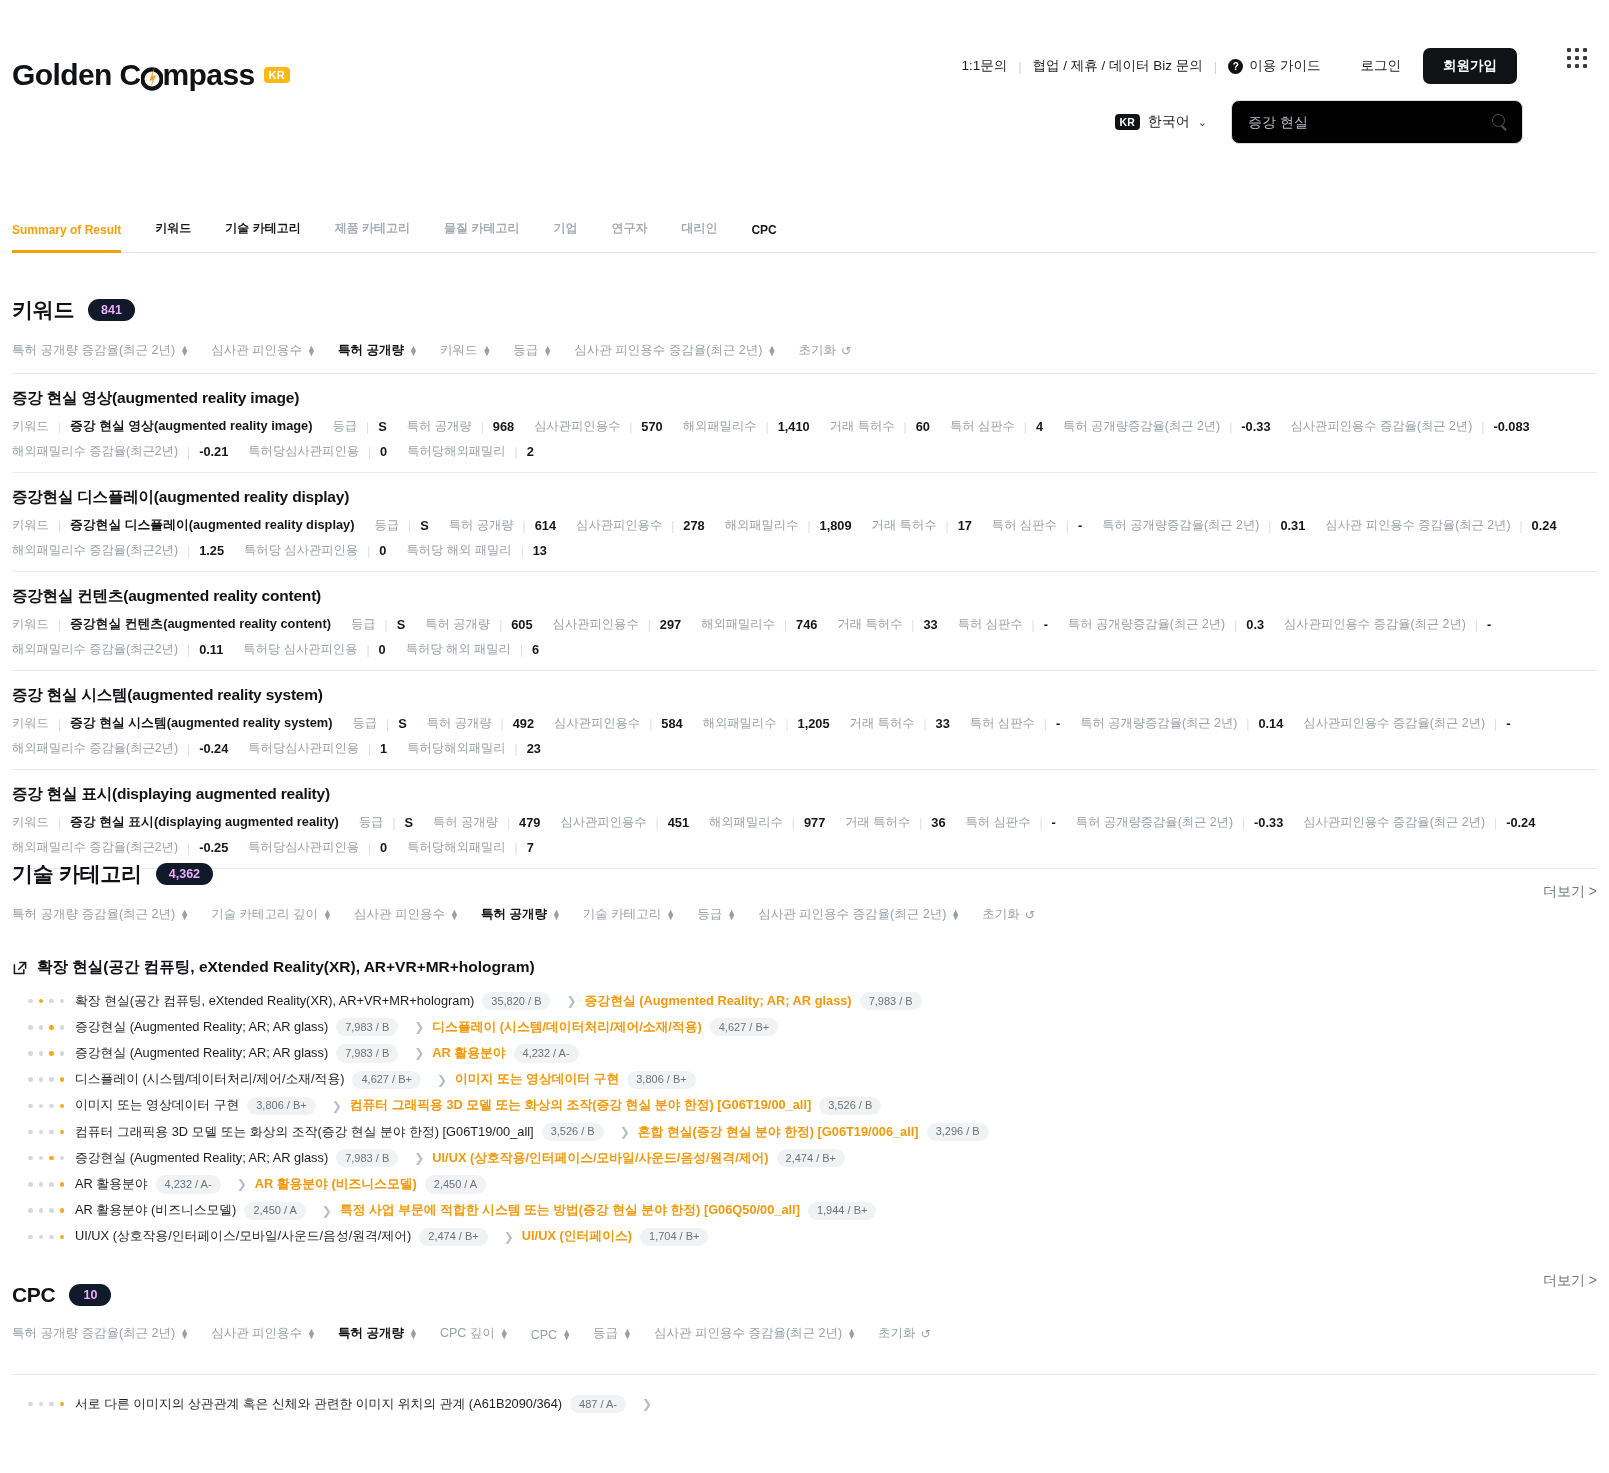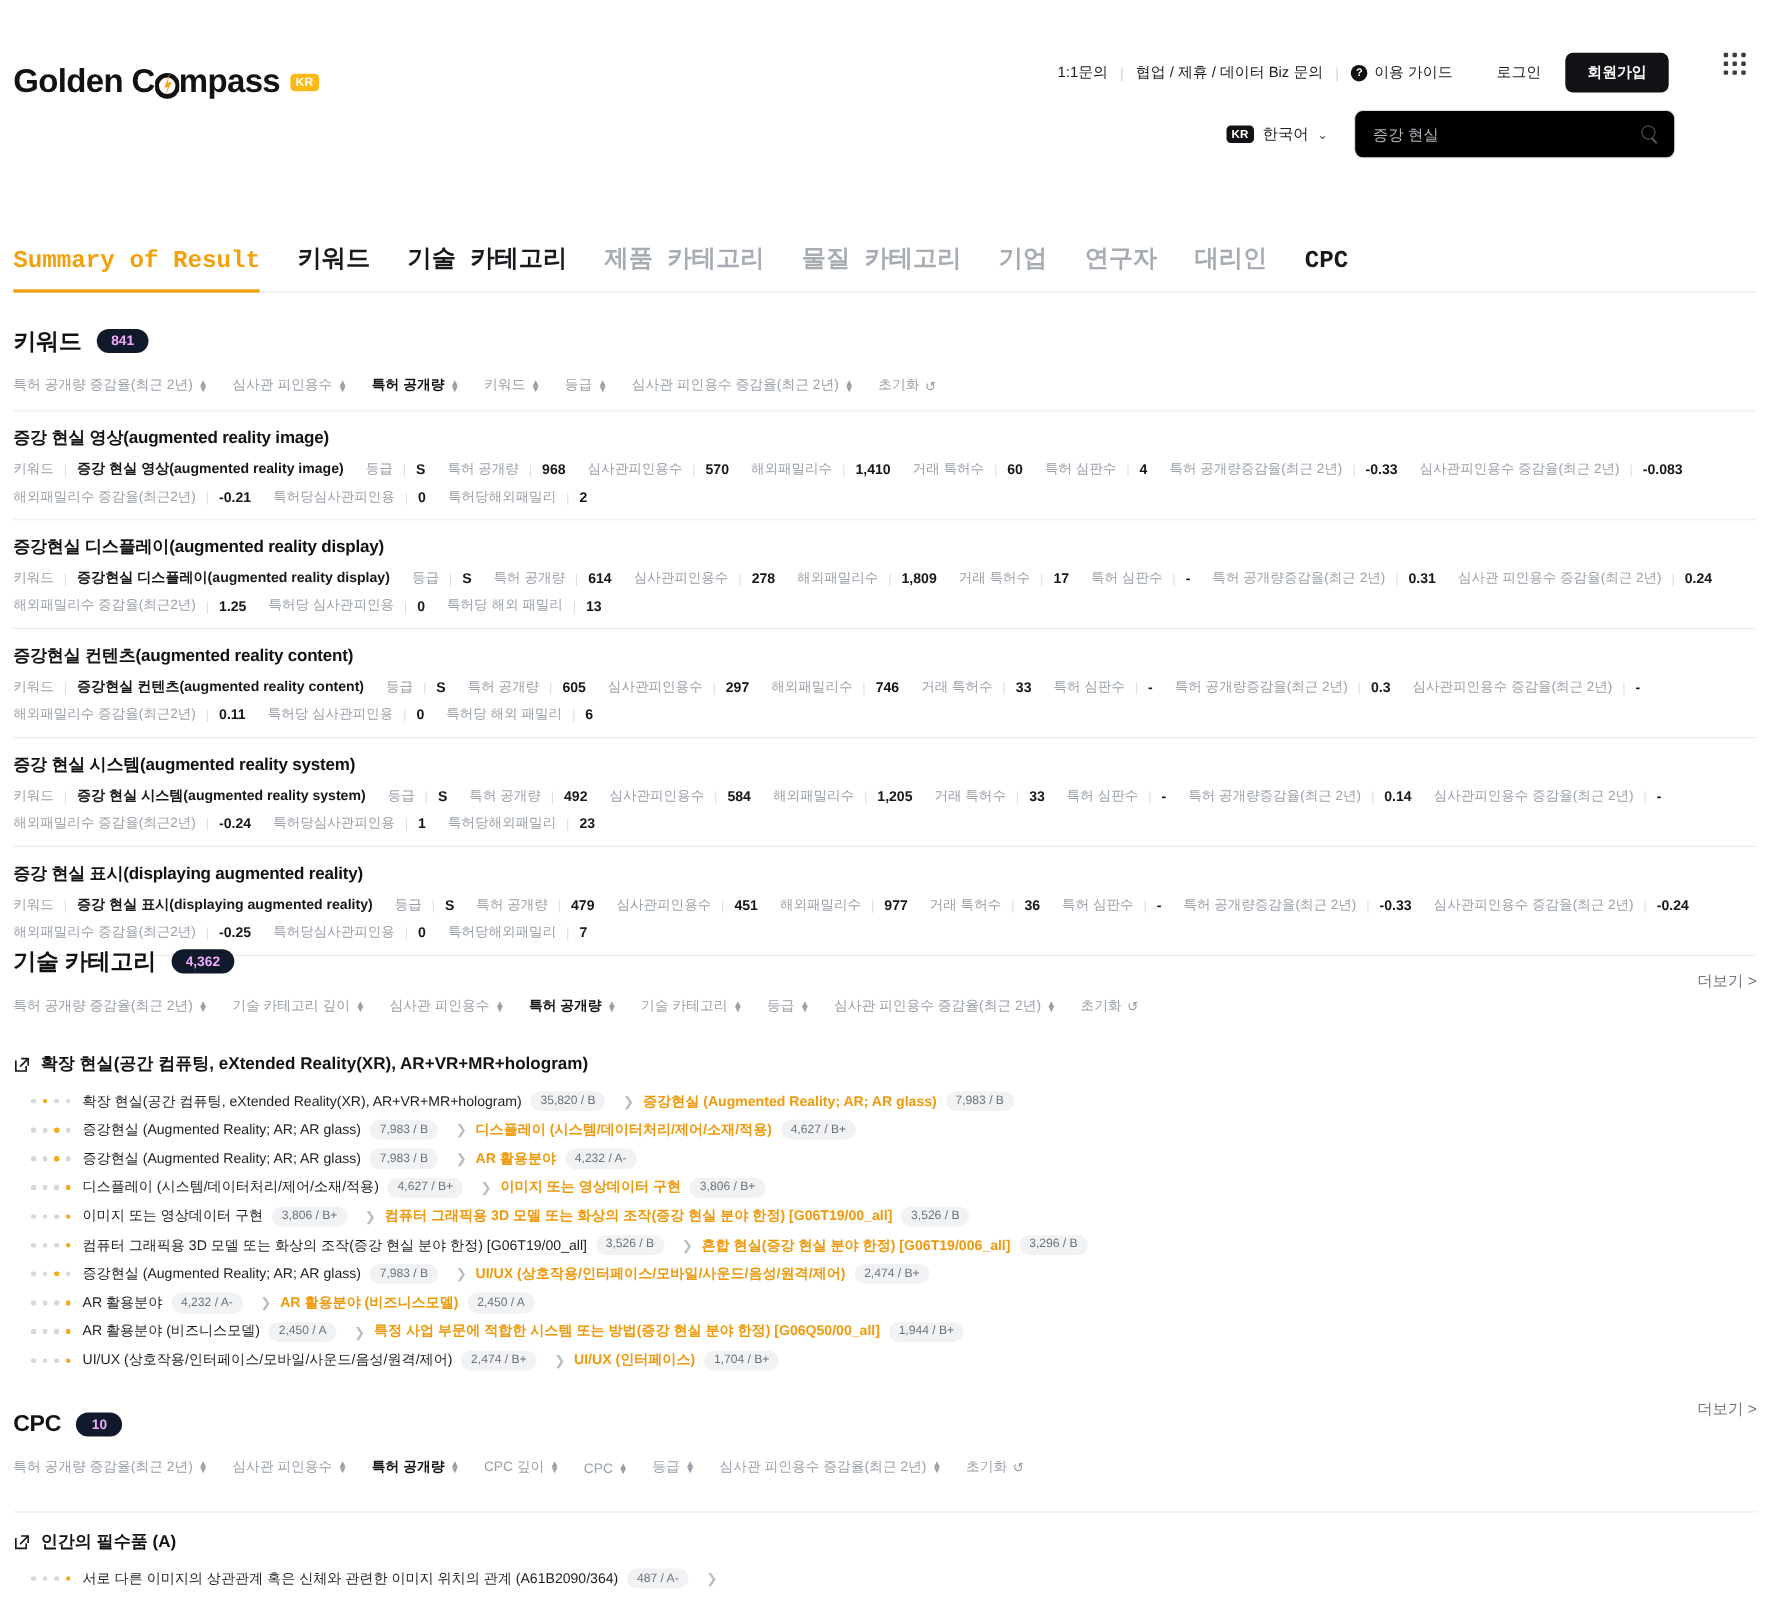--- a/index.html
+++ b/index.html
@@ -95,24 +95,24 @@
     transform-origin: left center;
   }
 
   
   .tabs {
     position: absolute; left: 12px; top: 192px; right: 12px;
     display: flex; align-items: flex-end; gap: 0;
     border-bottom: 1px solid #e4e6e9; padding-bottom: 0;
   }
   .tab {
-    font-size: 22px; font-weight: 700; color: #a7acb3;
+    font-size: 12px; font-weight: 700; color: #a7acb3;
     padding: 0 17px 15px 17px; cursor: pointer; white-space: nowrap;
     position: relative; background: transparent; border: none;
-    font-family: Liberation Mono, monospace;
+    font-family: Liberation Sans, sans-serif;
   }
   .tab:first-child { padding-left: 0; }
   .tab.dark { color: #17191c; }
   .tab.active { color: #F2A10D; }
   .tab.active::after {
     content: ""; position: absolute; left: 0; right: 17px; bottom: -1px;
     height: 3px; background: #F2A10D;
   }
 
   
@@ -911,30 +911,20 @@
             <span>▼</span>
           </span>
         </span>
         <span class="sort-item">
           <span>초기화</span>
           <span class="reset-ico">↺</span>
         </span>
       </div>
 
     <div style="margin-top:32px; border-top:1px solid #e9ebee; padding-top:16px;">
-      <div class="tree-head">
-        <span class="ext-icon">
-          <svg width="16" height="16" viewBox="0 0 16 16">
-              <path d="M2.4 4.2v9.4h9.4V9.2" fill="none" stroke="#17191c" stroke-width="1.5"></path>
-              <path d="M7.2 2.4h6.4v6.4" fill="none" stroke="#17191c" stroke-width="1.5"></path>
-              <path d="M6.3 9.7 13.4 2.6" fill="none" stroke="#17191c" stroke-width="1.5"></path>
-            </svg>
-        </span>
-        <span>인간의 필수품 (A)</span>
-      </div>
       <div class="cpc-node-row" id="cpc-row">
           <span class="depth-dots">
             <i></i>
             <i></i>
             <i></i>
             <i class="on"></i>
           </span>
           <span class="node-label">서로 다른 이미지의 상관관계 혹은 신체와 관련한 이미지 위치의 관계 (A61B2090/364)</span>
           <span class="chip">487 / A-</span>
           <span class="arrow-sep">❯</span>

